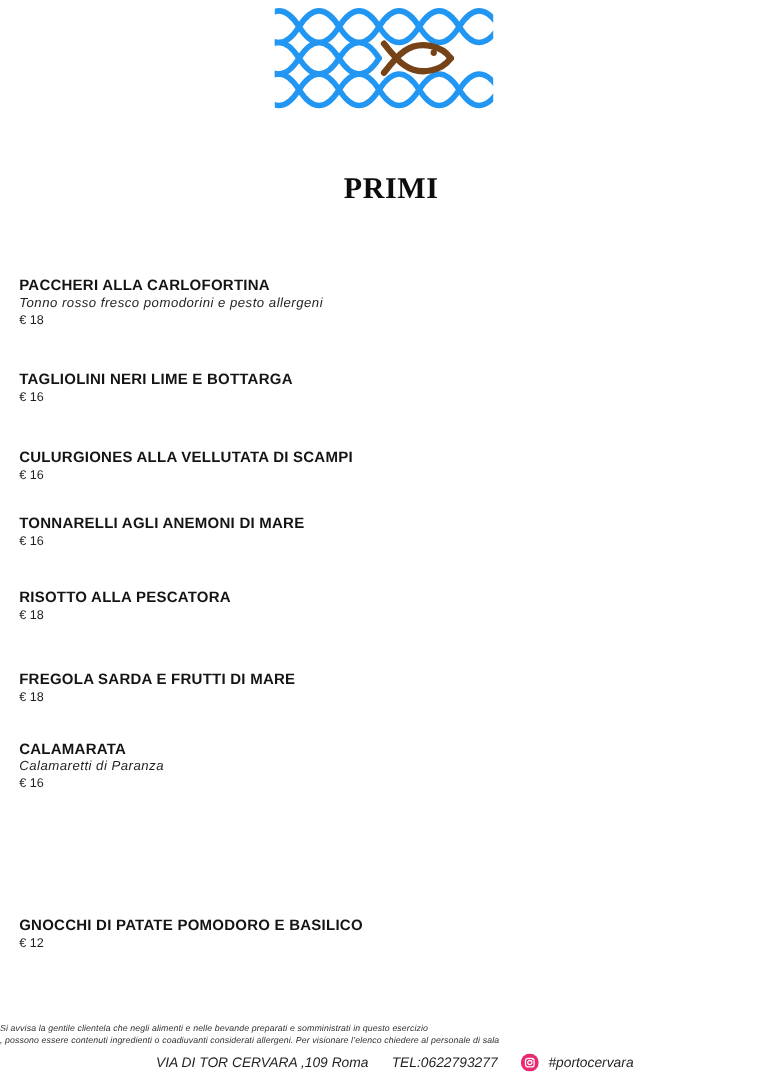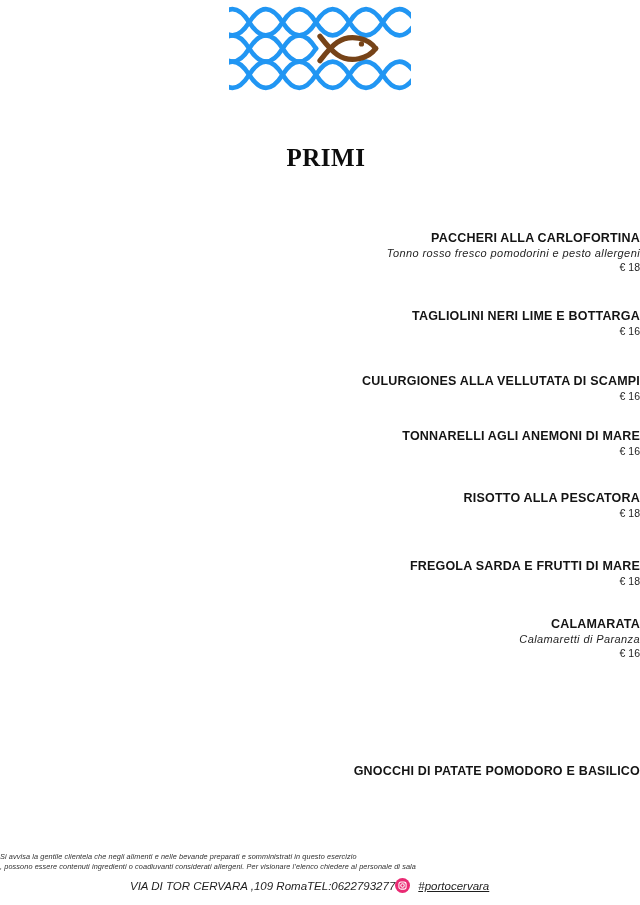--- a/index.html
+++ b/index.html
@@ -8,44 +8,44 @@
     font-family:"Liberation Sans",sans-serif;color:#1a1a1a;overflow:hidden;
   }
   .logo-wrap{position:absolute;top:6px;left:0;right:0;display:flex;justify-content:center;}
   .logo-wrap svg{width:182px;height:85px;}
   .page-title{
     position:absolute;top:144px;left:0;right:0;text-align:center;
     font-family:"Liberation Serif",serif;font-size:25px;font-weight:600;
     letter-spacing:0.5px;color:#0d0d0d;padding-left:12px;
   }
   .menu{position:absolute;top:0;left:0;right:0;height:100%;}
-  .menu-item{position:absolute;left:16px;right:0;text-align:right;}
+  .menu-item{position:absolute;left:16px;right:0;text-align:left;}
   .menu-item:nth-child(1){top:230px}
   .menu-item:nth-child(2){top:308px}
   .menu-item:nth-child(3){top:373px}
   .menu-item:nth-child(4){top:428px}
   .menu-item:nth-child(5){top:490px}
   .menu-item:nth-child(6){top:558px}
   .menu-item:nth-child(7){top:616px}
   .menu-item:nth-child(8){top:683px}
   .menu-item:nth-child(9){top:763px}
   .menu-item:nth-child(10){top:820px}
   .item-name{font-size:12.5px;line-height:16px;font-weight:bold;letter-spacing:.2px;color:#141414;}
   .item-desc{font-size:11px;line-height:14px;font-style:italic;letter-spacing:.4px;color:#1f1f1f;}
   .item-price{font-size:10.5px;line-height:13px;margin-top:1px;color:#1f1f1f;}
   .disclaimer{
     position:absolute;top:852px;left:0;right:0;text-align:left;
     font-size:7.3px;line-height:10px;font-style:italic;color:#2e2e2e;letter-spacing:.1px;
   }
   .contact-row{
     position:absolute;top:878px;left:130px;width:398px;
-    display:flex;justify-content:flex-start;align-items:center;
+    display:flex;justify-content:space-between;align-items:center;
     font-size:11.5px;font-style:italic;color:#1f1f1f;
   }
-  .social{display:flex;align-items:center;gap:8px;text-decoration:underline;}
+  .social{display:flex;align-items:center;gap:8px;}
   .social svg{width:15px;height:15px;display:block;}
 </style>
 </head>
 <body>
 
 <div class="logo-wrap">
   <svg viewBox="0 0 180 84" aria-hidden="true">
     <g fill="none" stroke="#2196f3" stroke-width="4.6" stroke-linecap="round">
 
       <path d="M-13,16 Q3.5,-10 20,16 Q36.5,42 53,16 Q69.5,-10 86,16 Q102.5,42 119,16 Q135.5,-10 152,16 Q168.5,42 185,16"></path>
@@ -97,20 +97,21 @@
   </div>
   <div class="menu-item">
     <div class="item-name">CALAMARATA</div>
     <div class="item-desc">Calamaretti di Paranza</div>
     <div class="item-price">€ 16</div>
   </div>
   <div class="menu-item">
   </div>
   <div class="menu-item">
     <div class="item-name">GNOCCHI DI PATATE POMODORO E BASILICO</div>
+    <div class="item-price">€ 12</div>
   </div>
 </div>
 
 <div class="disclaimer">
   <div>Si avvisa la gentile clientela che negli alimenti e nelle bevande preparati e somministrati in questo esercizio</div>
   <div>, possono essere contenuti ingredienti  o coadiuvanti considerati allergeni. Per visionare l’elenco chiedere al personale di sala</div>
 </div>
 
 <div class="contact-row">
   <span>VIA DI TOR CERVARA ,109 Roma</span>

